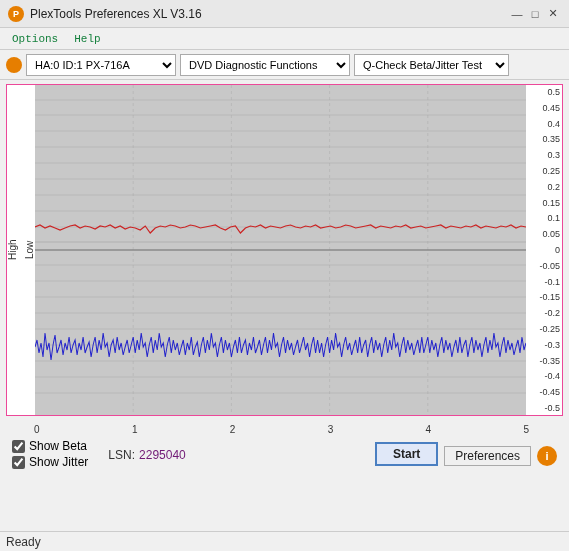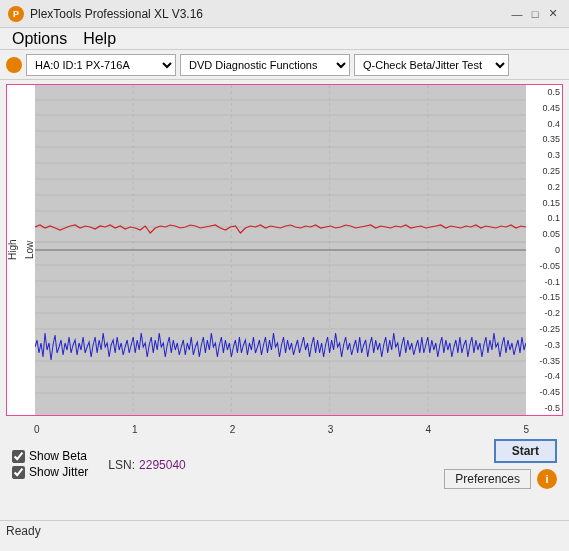--- a/index.html
+++ b/index.html
@@ -65,22 +65,23 @@
       gap: 0;
       background: #f0f0f0;
       border-bottom: 1px solid #ccc;
       padding: 2px 4px;
       height: 22px;
       align-items: center;
     }
     .menu-item {
       padding: 2px 8px;
       cursor: pointer;
-      font-size: 16px;
-      color: #000000;
+      font-size: 11px;
+      color: #15803d;
+      font-family: Liberation Mono, monospace;
     }
 
     
     .toolbar {
       display: flex;
       align-items: center;
       gap: 4px;
       background: #f0f0f0;
       border-bottom: 1px solid #ccc;
       padding: 3px 6px;
@@ -197,21 +198,21 @@
       font-size: 12px;
       margin-left: 10px;
       padding-top: 2px;
     }
     .lsn-label { color: #333; }
     .lsn-value { color: #701a75; }
 
     .bottom-right {
       margin-left: auto;
       display: flex;
-      flex-direction: column;
+      flex-direction: row;
       align-items: flex-end;
       gap: 6px;
     }
     .start-button {
       background: #e0e8f8;
       border: 2px solid #4a7fc1;
       font-size: 12px;
       font-weight: bold;
       padding: 3px 16px;
       cursor: pointer;
@@ -247,38 +248,38 @@
     }
 
     
     .status-bar {
       background: #f0f0f0;
       border-top: 1px solid #ccc;
       padding: 2px 6px;
       font-size: 12px;
       color: #333;
       position: absolute;
-      bottom: 11px;
+      bottom: 0;
       left: 0;
       right: 0;
       height: 20px;
       display: flex;
       align-items: center;
     }
 
     .checkbox-beta { accent-color: #555; }
     .checkbox-jitter { accent-color: #555; }
   </style>
 </head>
 <body>
 
 <div class="title-bar">
   <div class="title-bar-left">
     <div class="title-bar-icon">P</div>
-    <span>PlexTools Professional XL V3.16</span>
+    <span>PlexTools Preferences XL V3.16</span>
   </div>
   <div class="title-bar-controls">
     <button class="title-bar-btn">—</button>
     <button class="title-bar-btn">□</button>
     <button class="title-bar-btn">✕</button>
   </div>
 </div>
 
 <div class="menu-bar">
   <div class="menu-item">Options</div>

